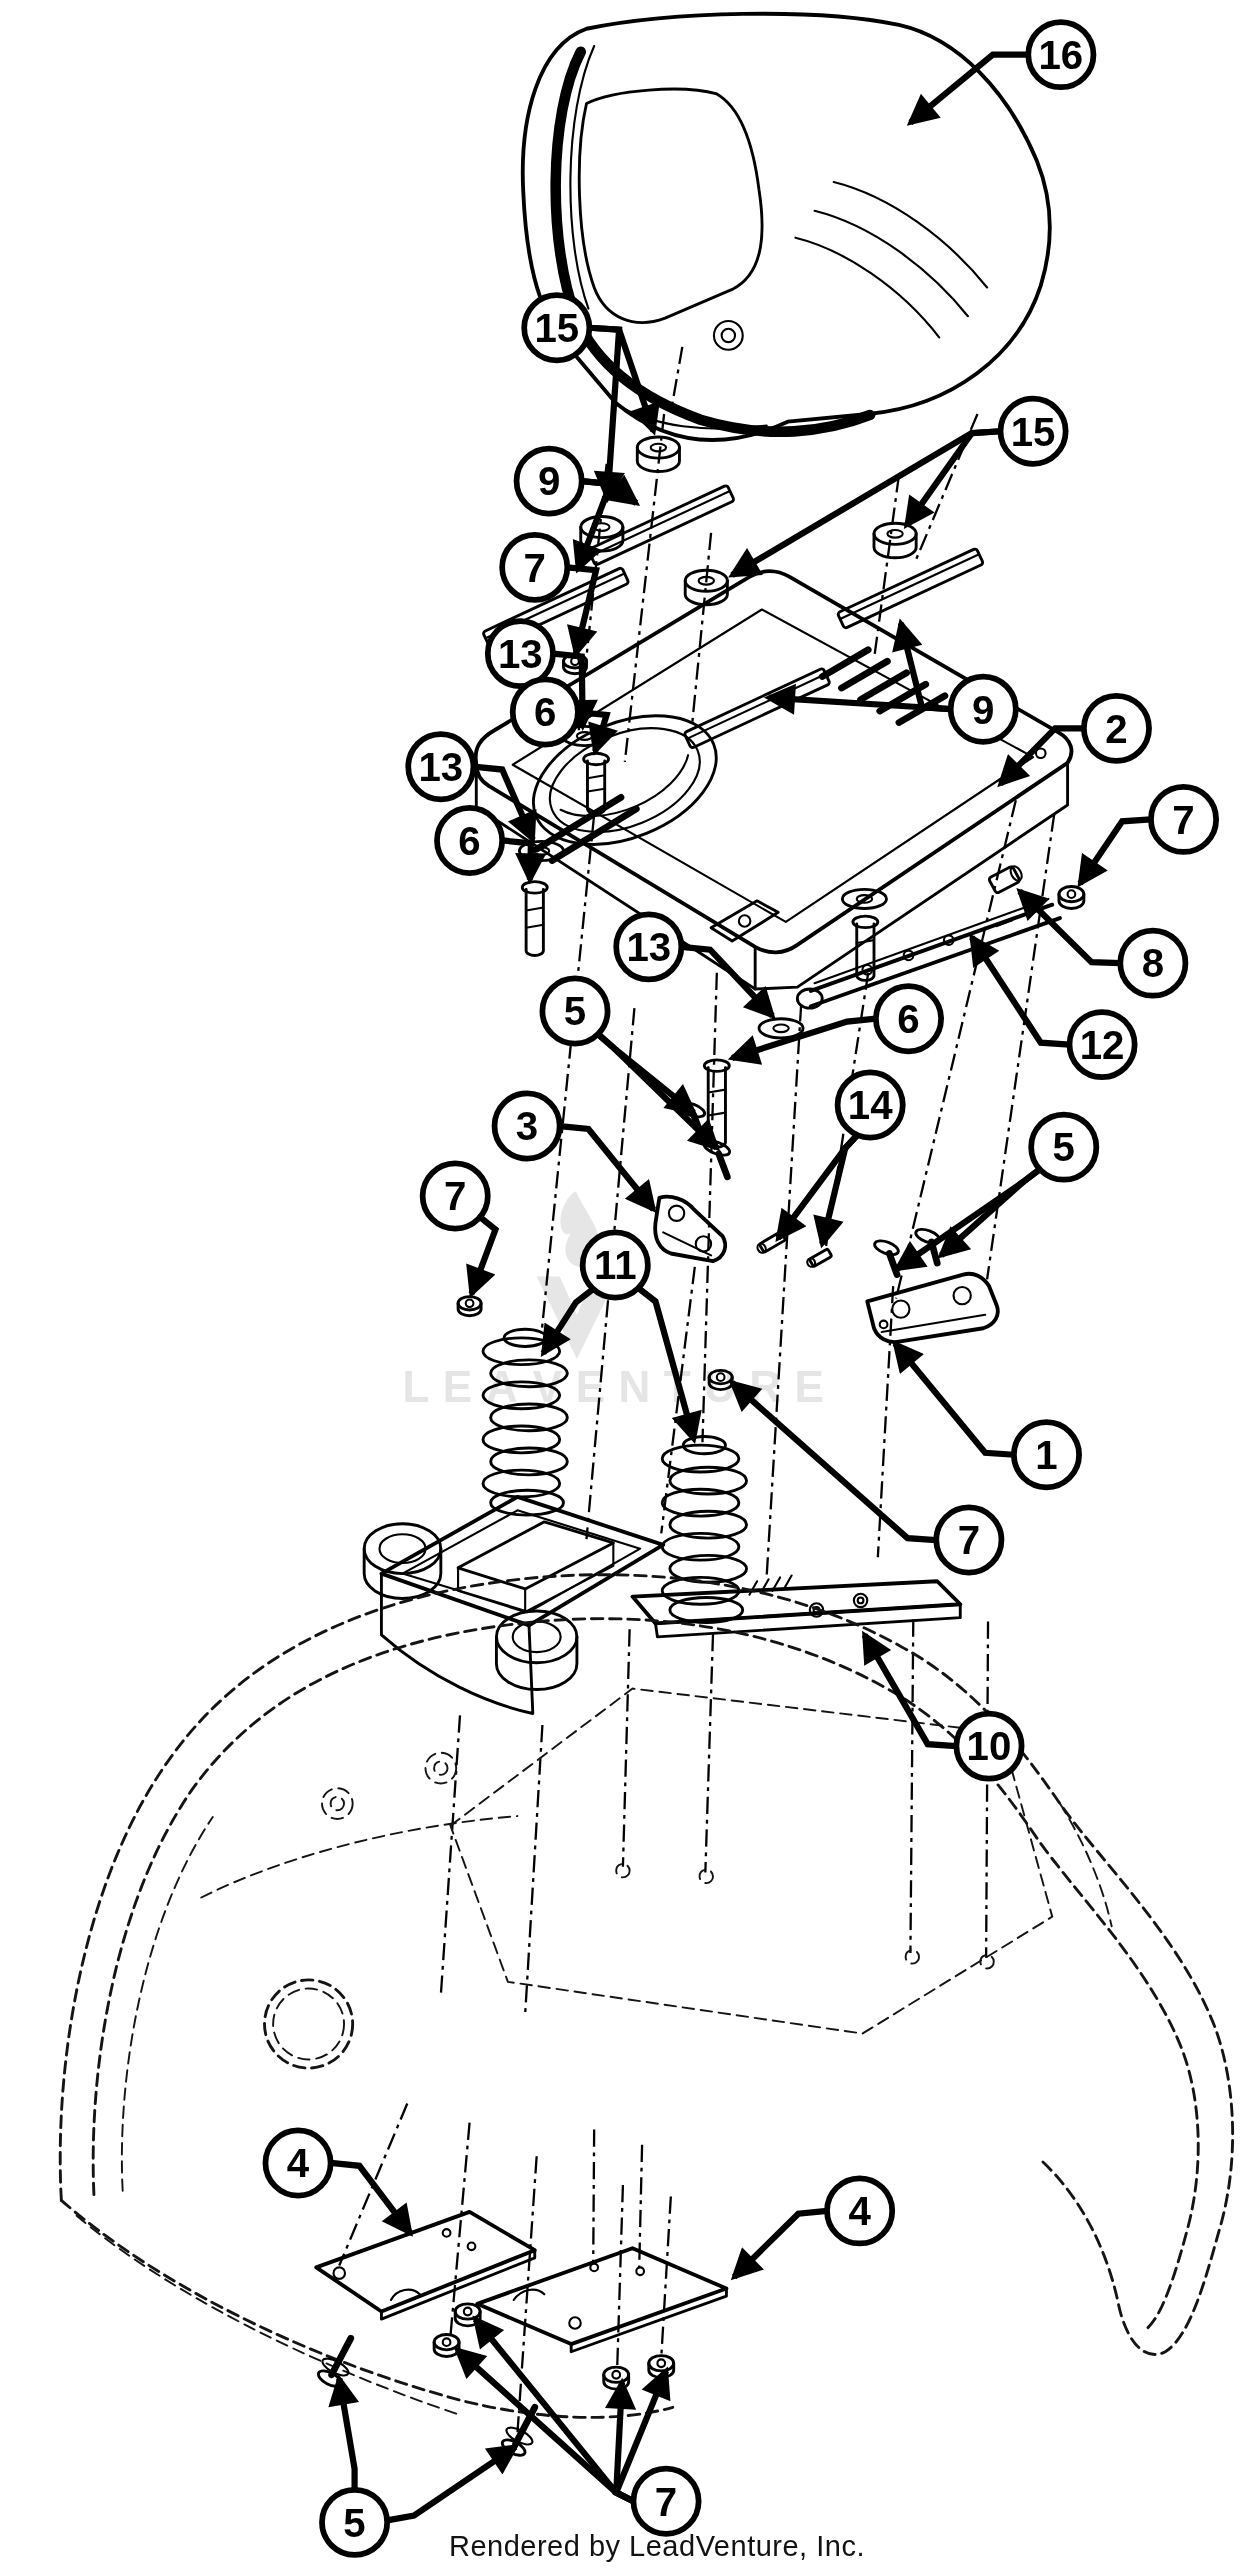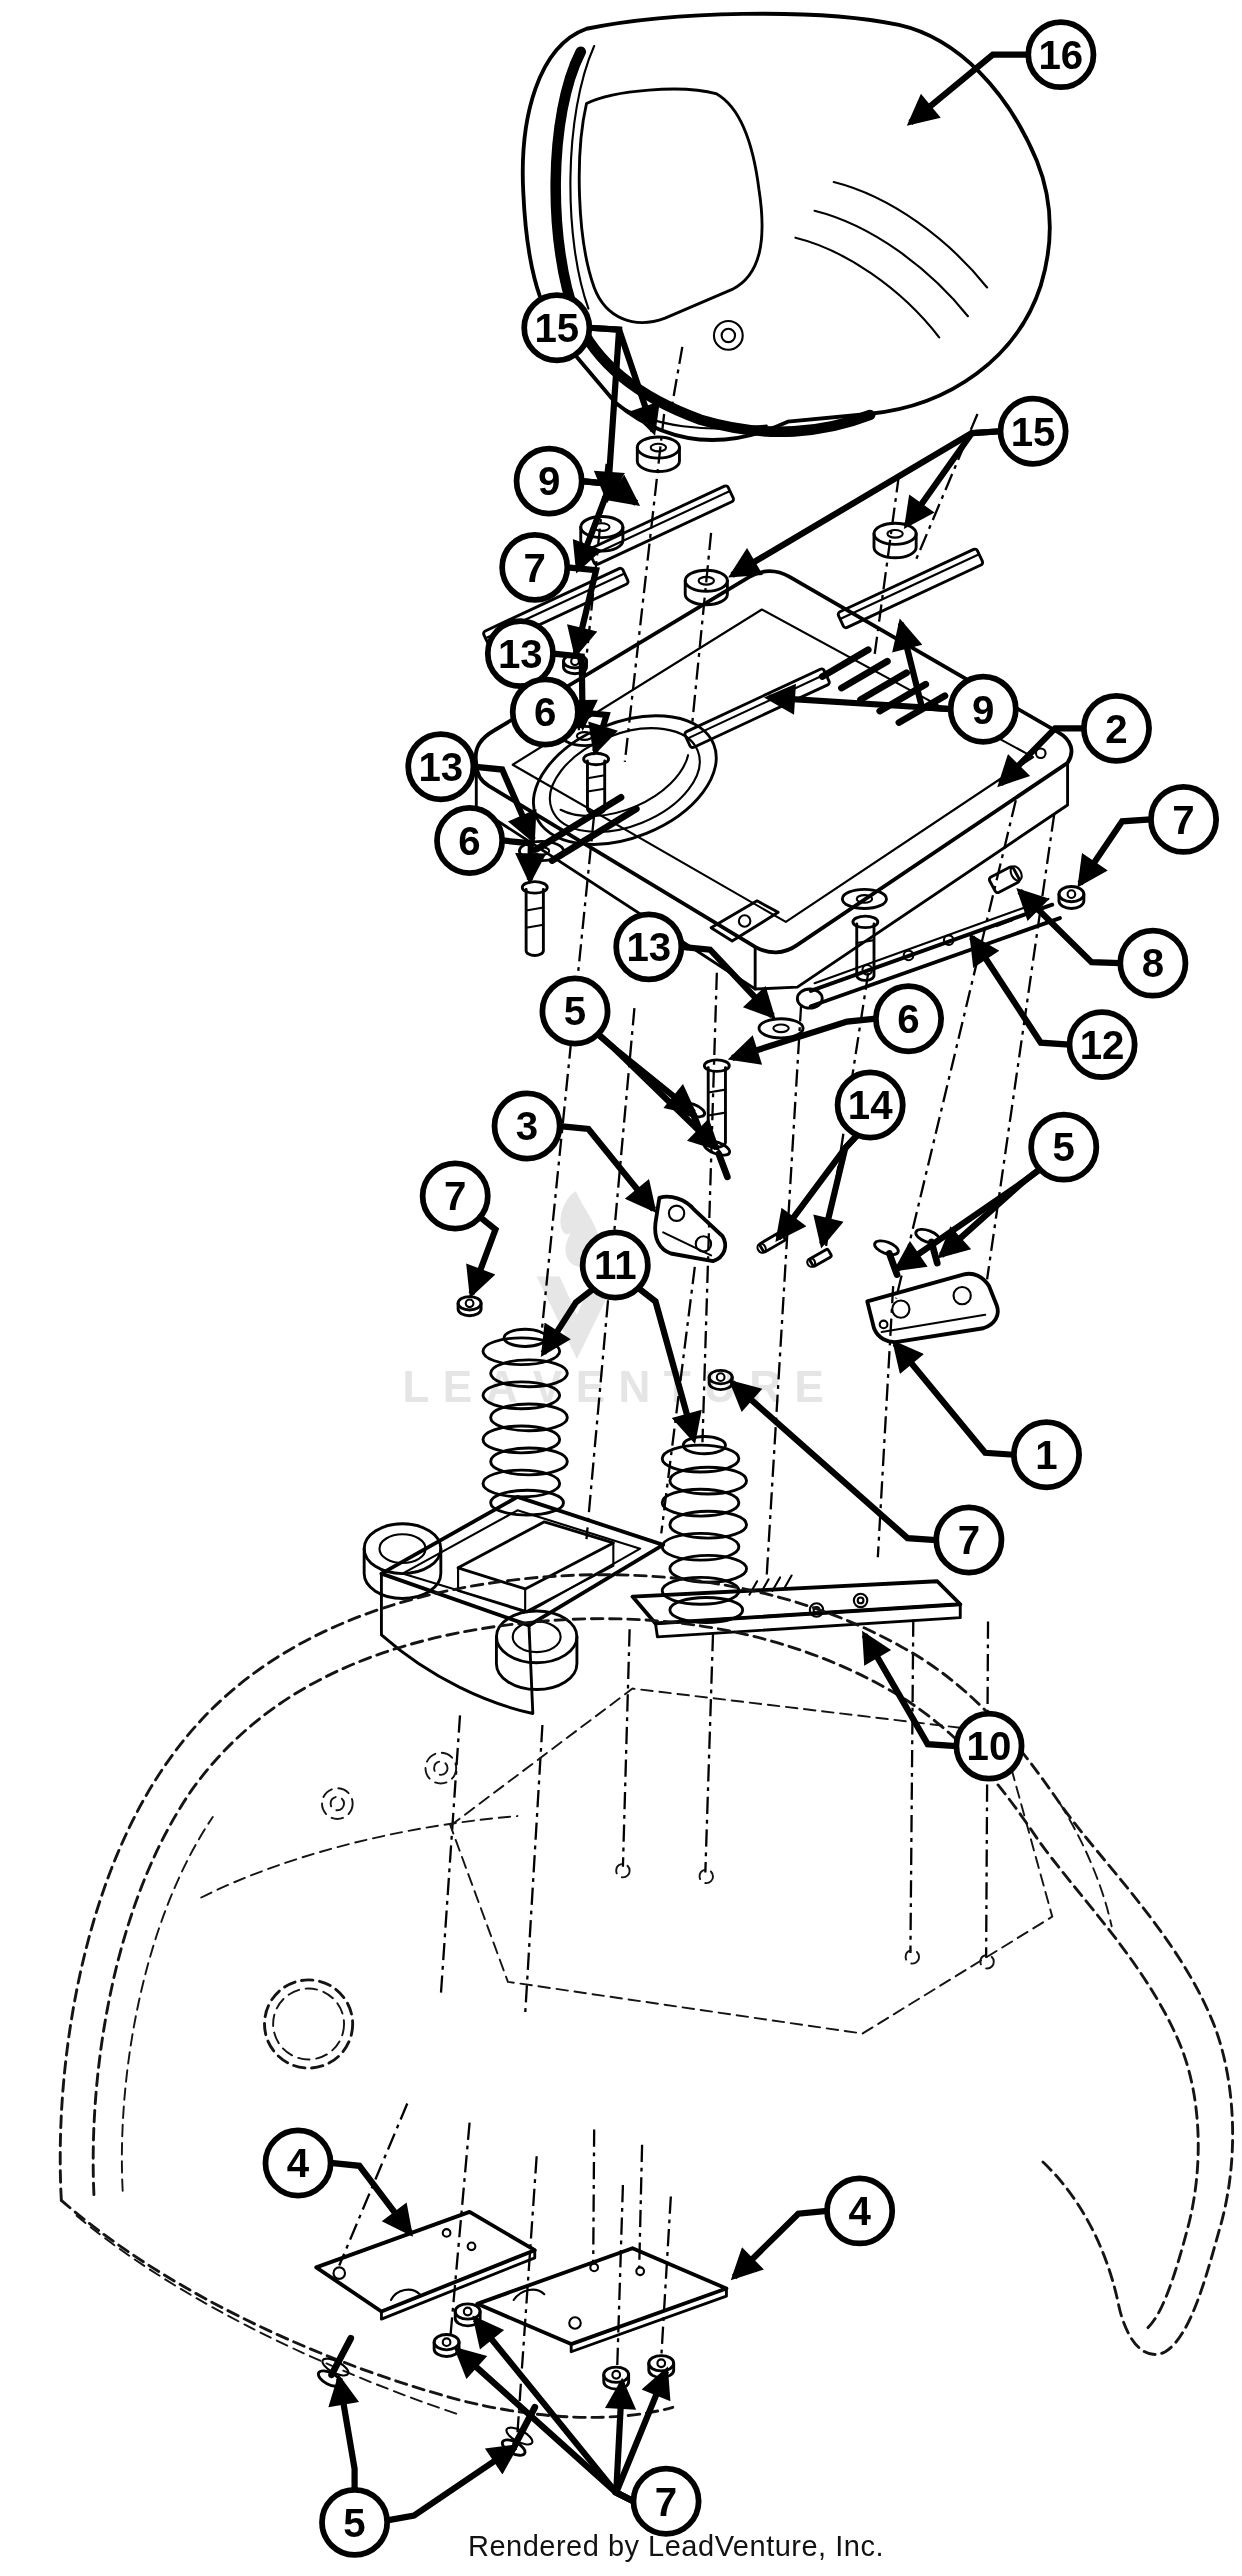--- a/index.html
+++ b/index.html
@@ -11,21 +11,21 @@
   .med{stroke-width:3;}
   .band{stroke-width:11;}
   .slot{stroke-width:7;}
   .dashdot{stroke:#000;fill:none;stroke-width:2.4;stroke-dasharray:18 6 4 6;}
   .phantom{stroke:#141414;fill:none;stroke-width:3;stroke-dasharray:12 7;stroke-linecap:round;}
   .phantom.thin{stroke-width:2;}
   .leader{fill:none;stroke:#000;stroke-width:6.5;}
   .callout-circle{fill:#fff;stroke:#000;stroke-width:6;}
   .callout-label{font:bold 42px "Liberation Sans",sans-serif;fill:#000;text-anchor:middle;}
   .wm-text{font:bold 46px "Liberation Sans",sans-serif;letter-spacing:14px;}
-  .footer-credit{position:absolute;left:468px;top:2530px;font:29px "Liberation Sans",sans-serif;color:#121212;letter-spacing:0.5px;white-space:nowrap;}
+  .footer-credit{position:absolute;left:449px;top:2530px;font:29px "Liberation Sans",sans-serif;color:#121212;letter-spacing:0.5px;white-space:nowrap;}
 </style>
 </head>
 <body>
 
 <div class="canvas">
 <svg viewBox="0 0 1296 2688">
   <defs>
     <marker id="arrow" viewBox="0 0 10 10" refX="8.5" refY="5" markerWidth="6.6" markerHeight="5" orient="auto-start-reverse" markerUnits="strokeWidth">
       <path d="M0,0 L10,5 L0,10 Z" fill="#000"></path>
     </marker>

